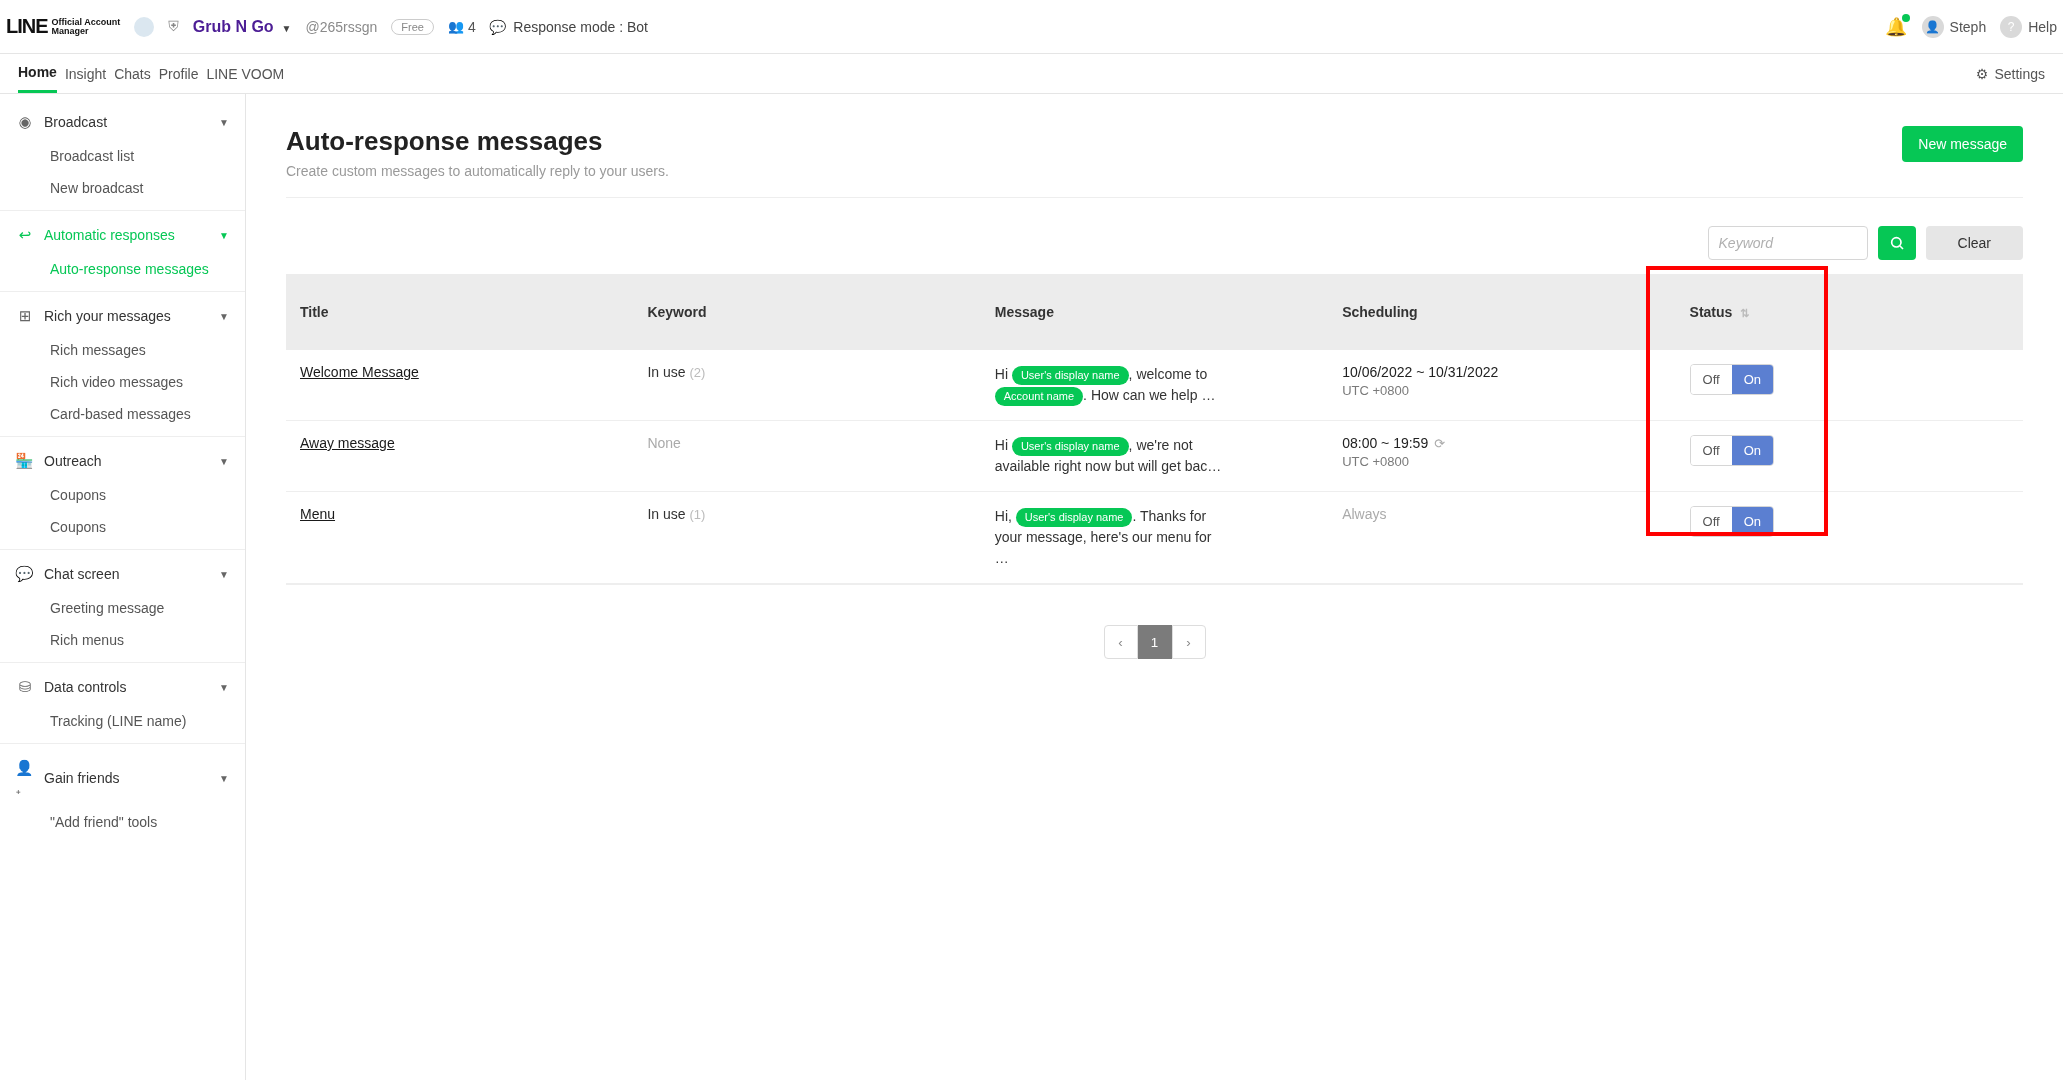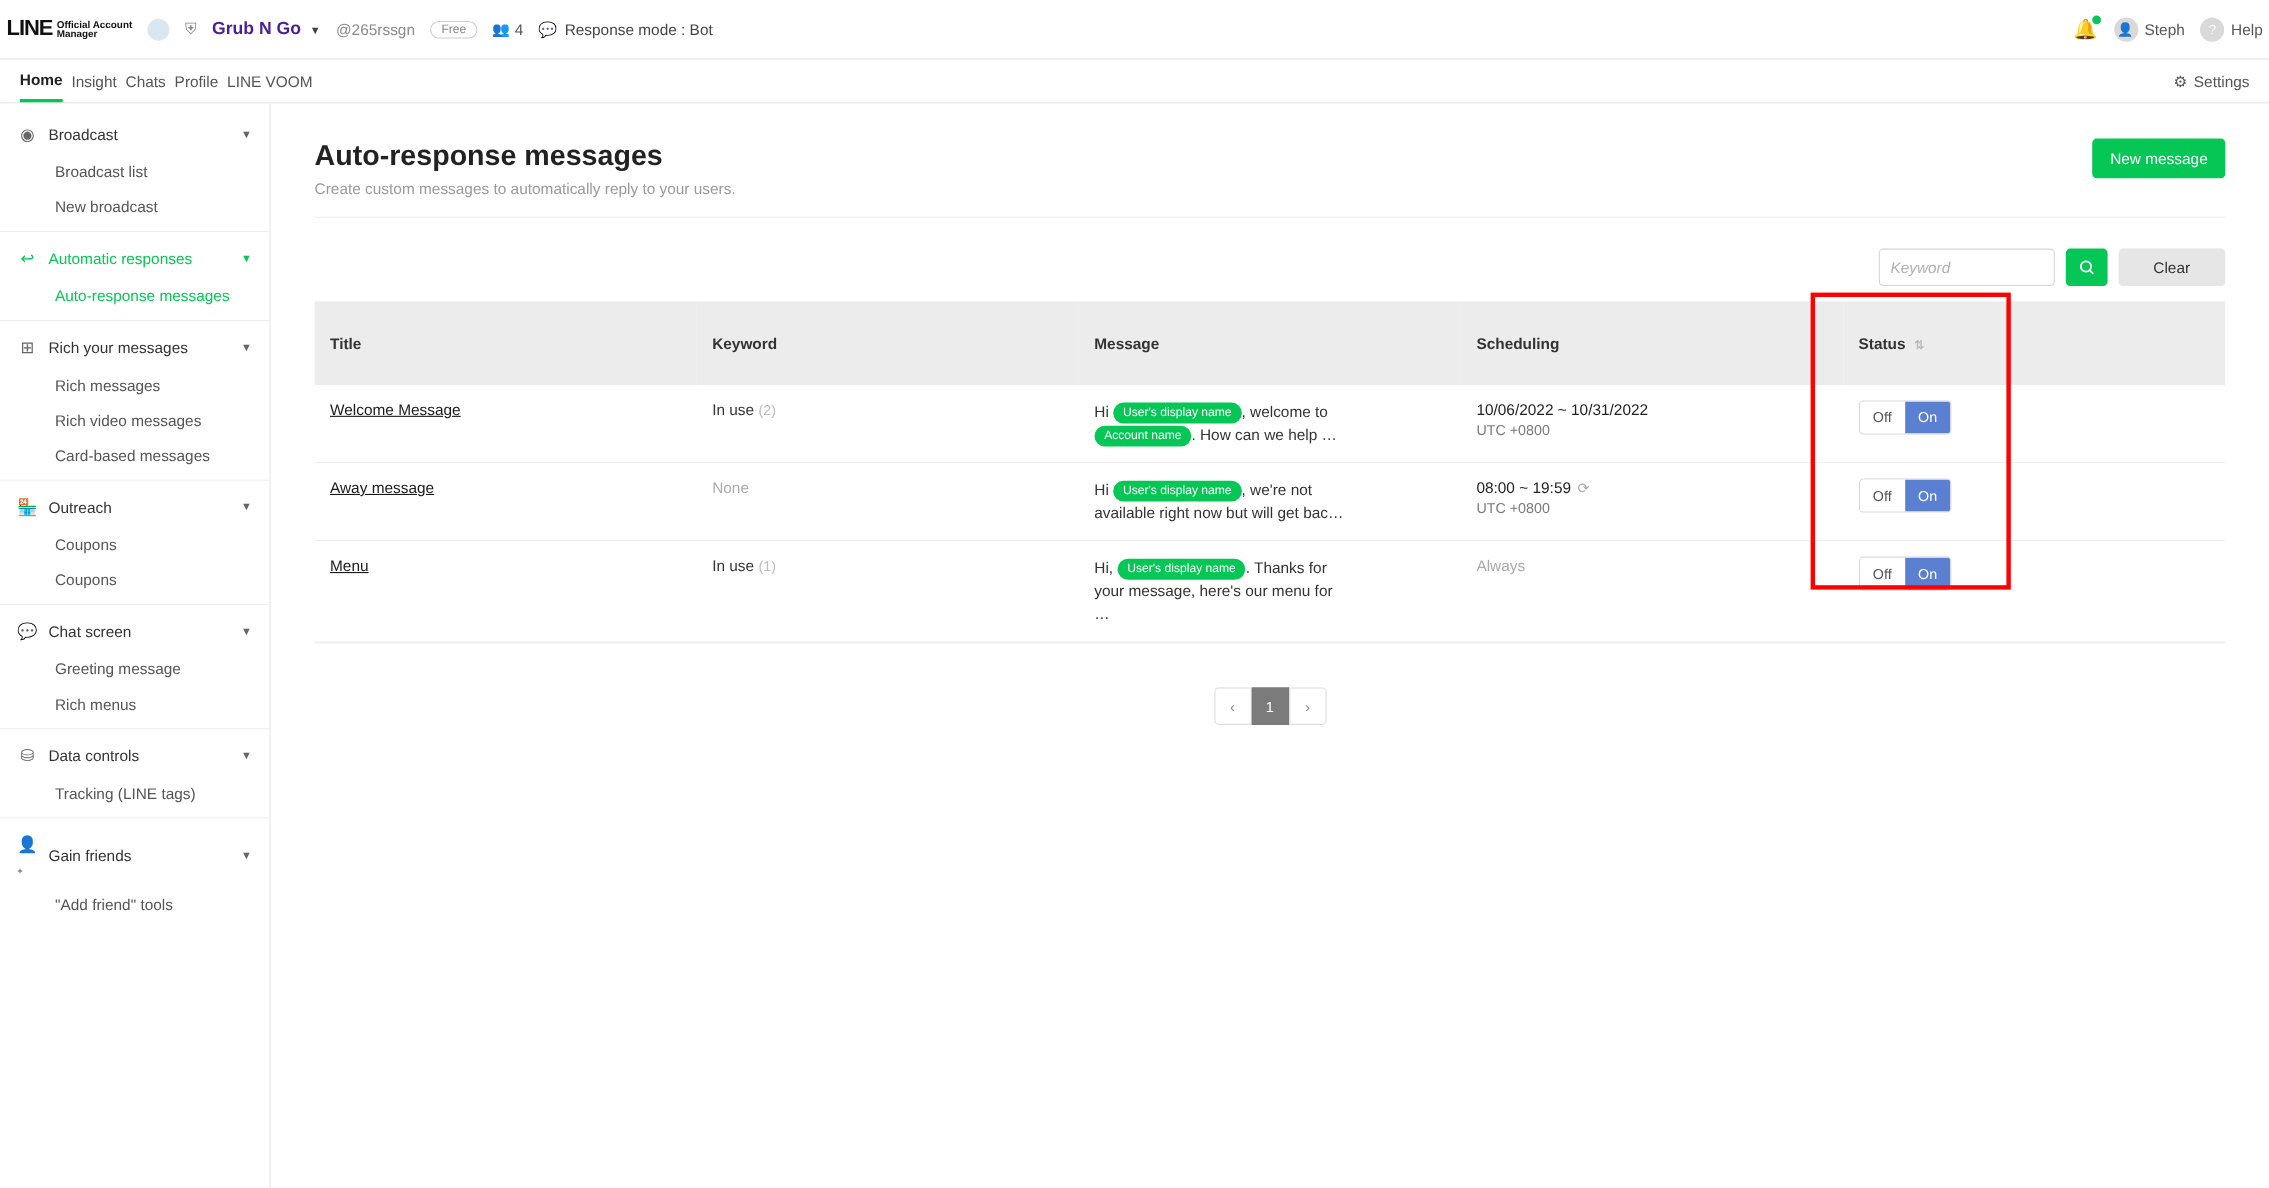--- a/index.html
+++ b/index.html
@@ -189,21 +189,21 @@
       </div>
       <div class="side-item">Greeting message</div>
       <div class="side-item">Rich menus</div>
     </div>
     <div class="side-group">
       <div class="side-head">
         <span class="side-icon">⛁</span>
         <span>Data controls</span>
         <span class="chev">▼</span>
       </div>
-      <div class="side-item">Tracking (LINE tags)</div>
+      <div class="side-item">Tracking (LINE name)</div>
     </div>
     <div class="side-group" style="border-bottom:none">
       <div class="side-head">
         <span class="side-icon">👤₊</span>
         <span>Gain friends</span>
         <span class="chev">▼</span>
       </div>
       <div class="side-item">"Add friend" tools</div>
     </div>
   </div>

